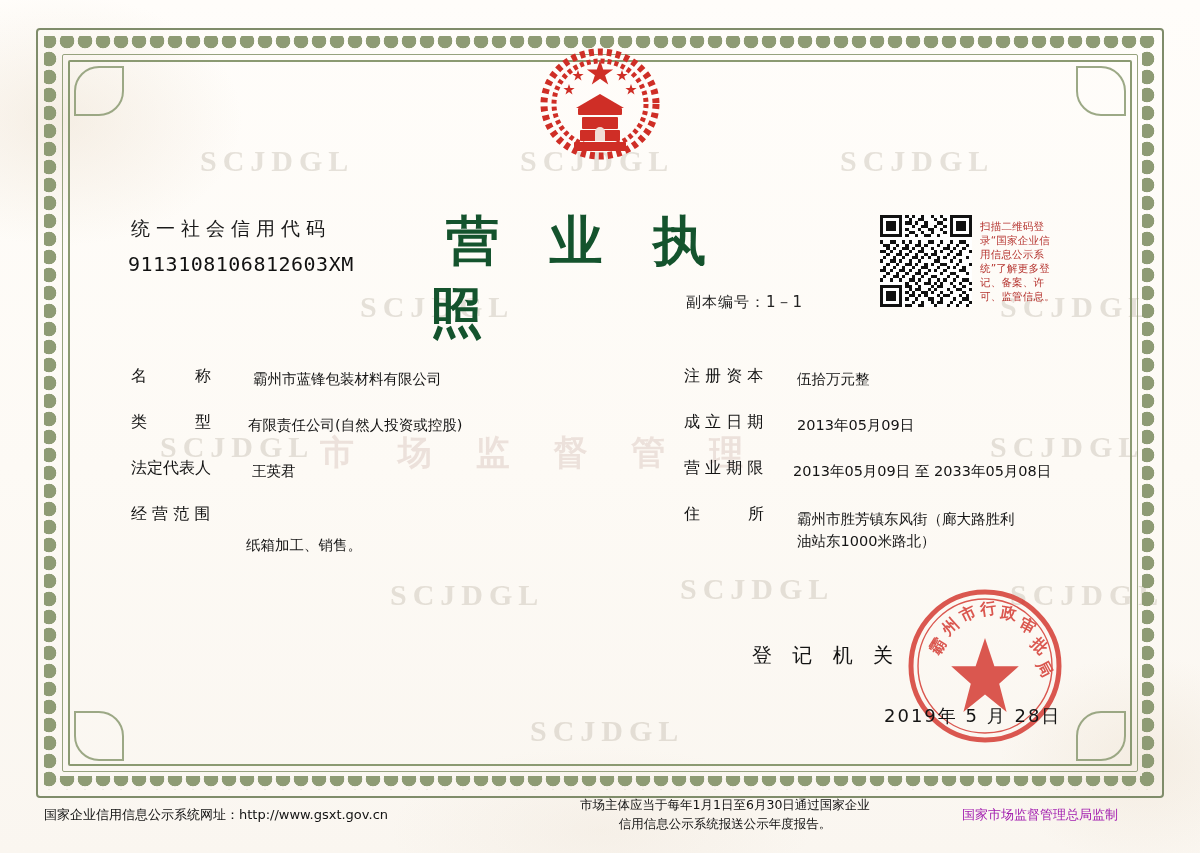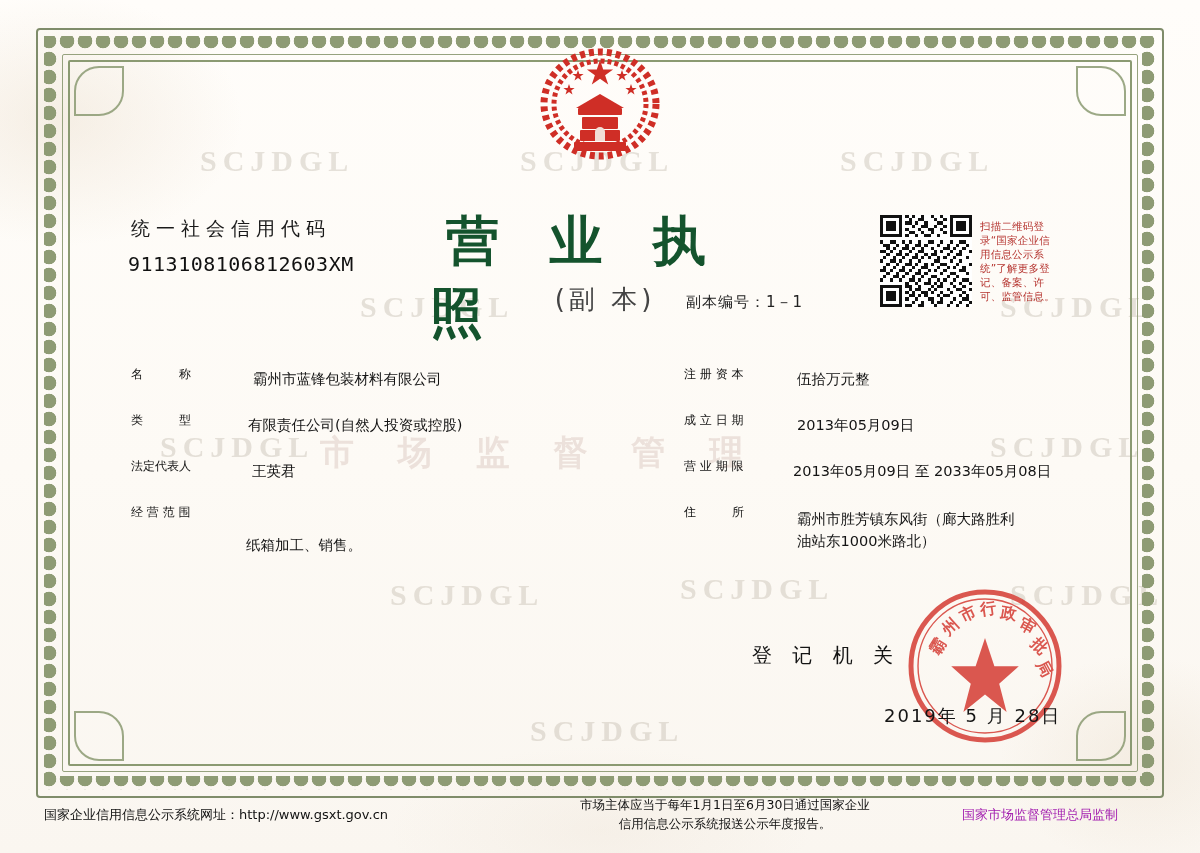--- a/index.html
+++ b/index.html
@@ -178,21 +178,21 @@
     font-size: 10.5px;
     line-height: 14px;
     color: #b5342f;
     font-family: "DejaVu Sans", sans-serif;
     letter-spacing: 0.2px;
   }
 
   
   .field-label {
     position: absolute;
-    font-size: 12px;
+    font-size: 16px;
     color: #141414;
     font-family: "DejaVu Sans", sans-serif;
     font-weight: 500;
     white-space: nowrap;
   }
   .field-value {
     position: absolute;
     font-size: 14.5px;
     color: #141414;
     font-family: "DejaVu Sans", sans-serif;
@@ -299,21 +299,20 @@
           <polygon points="42,28 43.4,32 47.6,32 44.2,34.5 45.5,38.5 42,36 38.5,38.5 39.8,34.5 36.4,32 40.6,32"></polygon>
           <polygon points="33,42 34.4,46 38.6,46 35.2,48.5 36.5,52.5 33,50 29.5,52.5 30.8,48.5 27.4,46 31.6,46"></polygon>
           <polygon points="86,28 87.4,32 91.6,32 88.2,34.5 89.5,38.5 86,36 82.5,38.5 83.8,34.5 80.4,32 84.6,32"></polygon>
           <polygon points="95,42 96.4,46 100.6,46 97.2,48.5 98.5,52.5 95,50 91.5,52.5 92.8,48.5 89.4,46 93.6,46"></polygon>
         </g>
       </g>
     </svg>
   </div>
 
   <div class="title">营 业 执 照</div>
-  <div class="subtitle">(副 本)</div>
   <div class="copy-no">副本编号：1－1</div>
 
   <div class="credit-label">统一社会信用代码</div>
   <div class="credit-value">9113108106812603XM</div>
 
   <div class="qr">
     <svg viewBox="0 0 29 29" width="92" height="92" shape-rendering="crispEdges">
       <rect width="29" height="29" fill="#ffffff"></rect>
       <g fill="#111111">
         <rect x="0" y="0" width="7" height="1"></rect>

